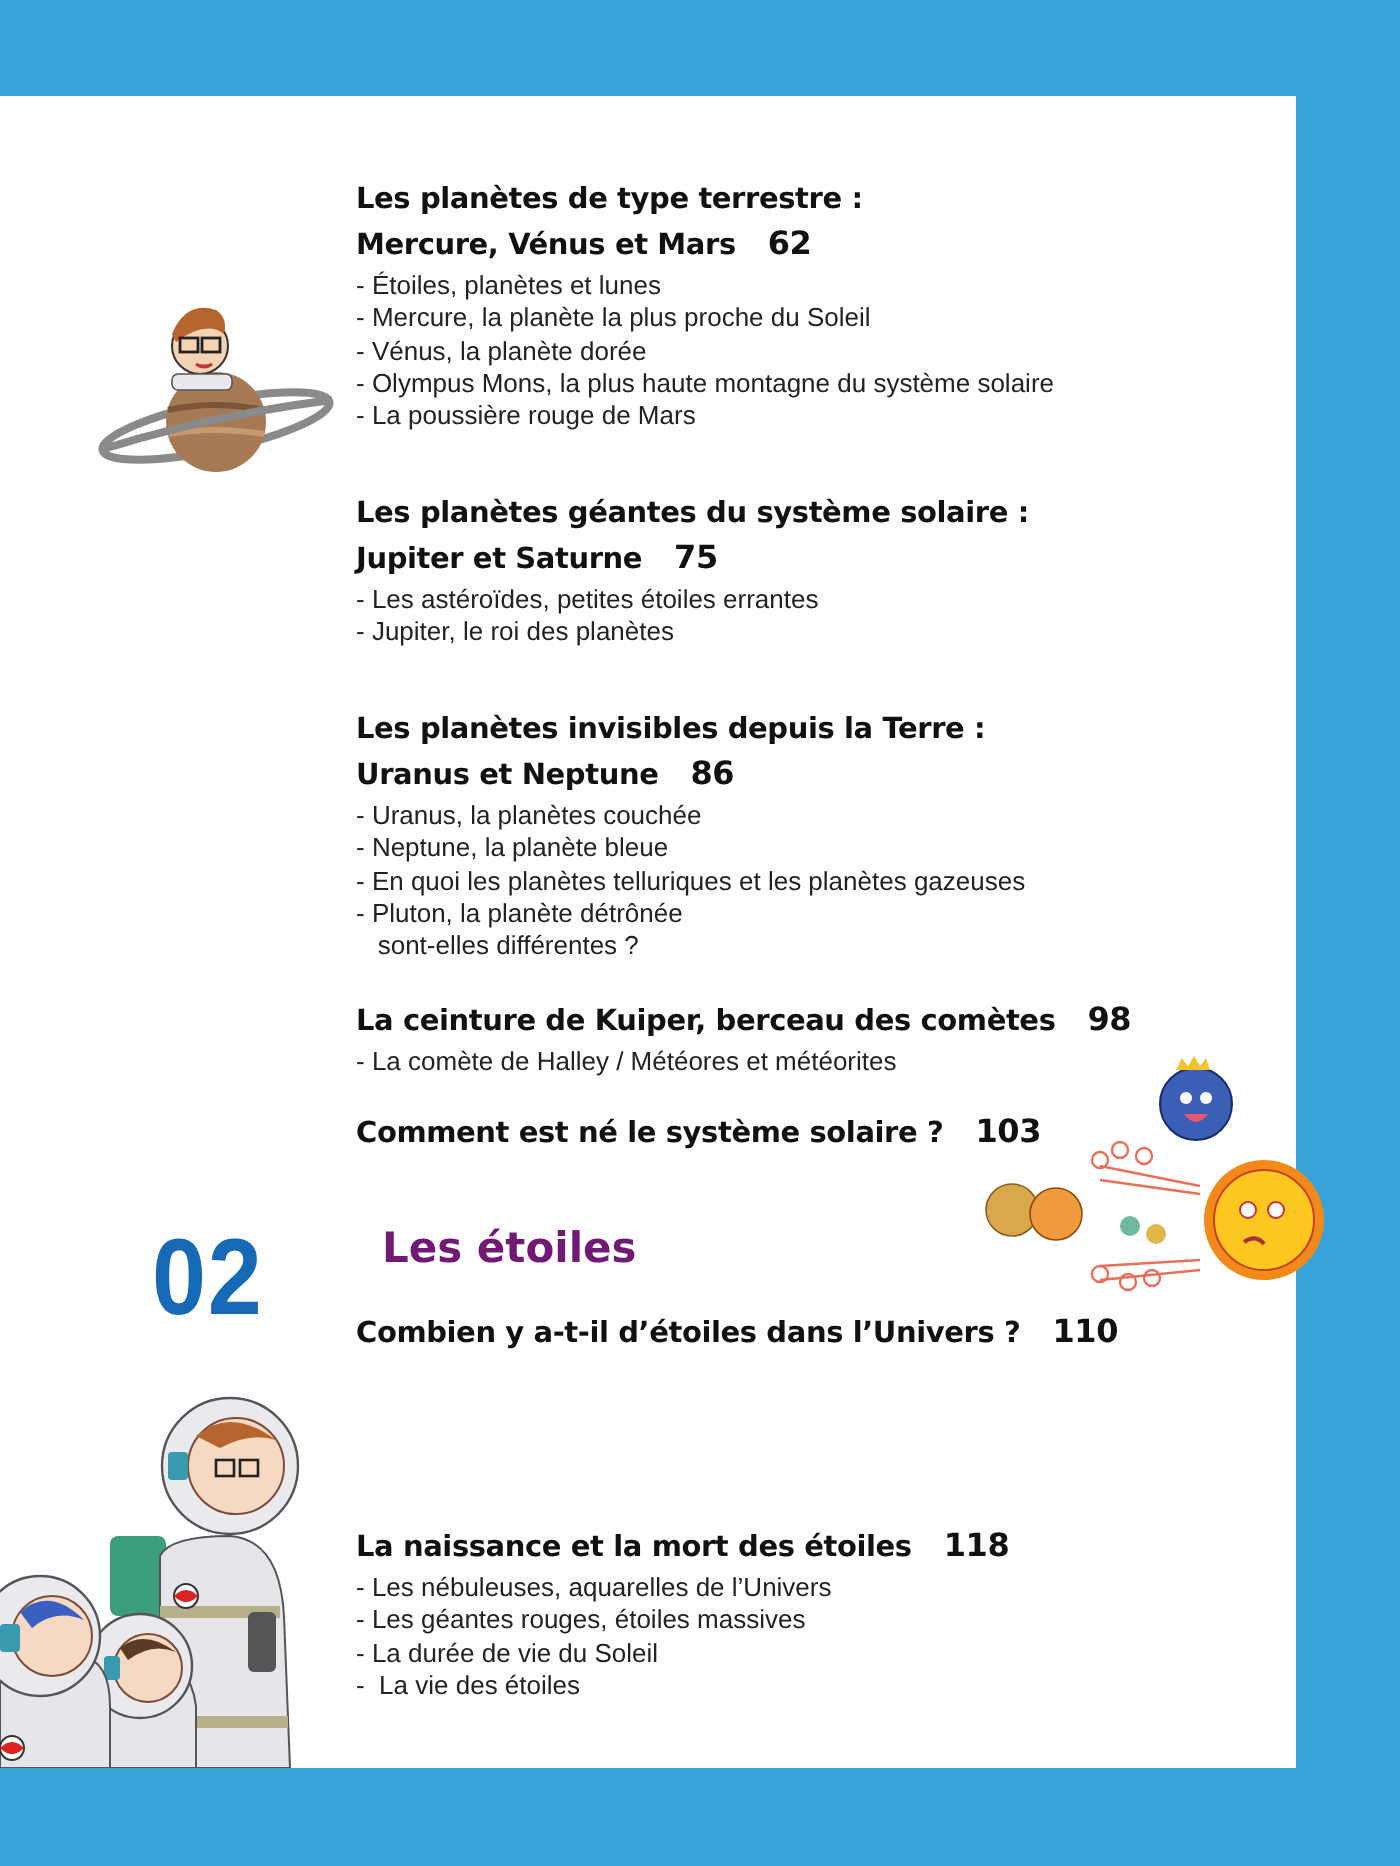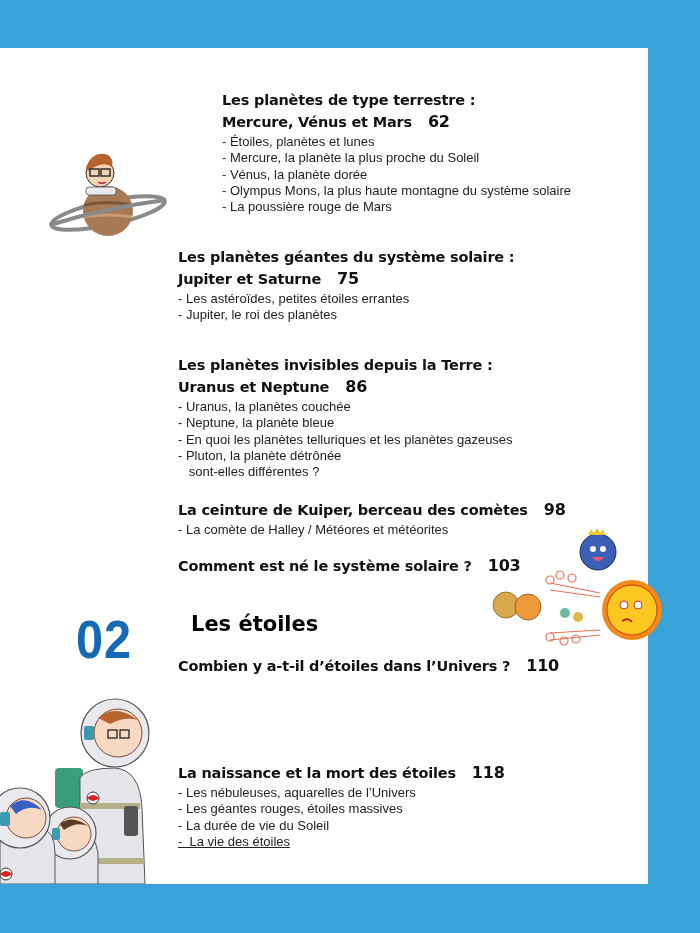--- a/index.html
+++ b/index.html
@@ -28,30 +28,30 @@
   .chapter-num {
     position: absolute; left: 76px; top: 612px;
     font-family: "Liberation Sans", sans-serif; font-weight: bold;
     font-size: 54px; line-height: 54px; color: #1569b5;
     transform: scaleX(0.9); transform-origin: left;
     letter-spacing: 1px;
   }
   .chapter-title {
     position: absolute; left: 191px; top: 612px;
     font-family: "DejaVu Sans", sans-serif; font-weight: bold;
-    font-size: 21px; color: #000000;
+    font-size: 21px; color: #701a75;
   }
   .illus { position: absolute; }
 </style>
 </head>
 <body>
 
 <div class="panel"></div>
 
-<div class="toc" style="top:90px;margin-left:44px;">
+<div class="toc" style="top:90px;">
   <div class="sec-title">Les planètes de type terrestre :</div>
   <div class="sec-title">
     <span>Mercure, Vénus et Mars</span><span class="page-num">62</span>
   </div>
   <ul class="items">
     <li>- Étoiles, planètes et lunes</li>
     <li>- Mercure, la planète la plus proche du Soleil</li>
     <li>- Vénus, la planète dorée</li>
     <li>- Olympus Mons, la plus haute montagne du système solaire</li>
     <li>- La poussière rouge de Mars</li>
@@ -108,21 +108,21 @@
 </div>
 
 <div class="toc" style="top:762px;">
   <div class="sec-title">
     <span>La naissance et la mort des étoiles</span><span class="page-num">118</span>
   </div>
   <ul class="items">
     <li>- Les nébuleuses, aquarelles de l’Univers</li>
     <li>- Les géantes rouges, étoiles massives</li>
     <li>- La durée de vie du Soleil</li>
-    <li style="white-space:pre;text-decoration:underline;">-  La vie des étoiles</li>
+    <li style="white-space:pre;">-  La vie des étoiles</li>
   </ul>
 </div>
 
 <svg class="illus" style="left:48px; top:145px;" width="120" height="95" viewBox="0 0 120 95">
   <ellipse cx="60" cy="68" rx="58" ry="12" fill="none" stroke="#8a8a8a" stroke-width="4" transform="rotate(-12 60 68)"></ellipse>
   <circle cx="60" cy="66" r="25" fill="#a57a55"></circle>
   <path d="M36 60 Q60 55 84 60" stroke="#7b5535" stroke-width="3" fill="none"></path>
   <path d="M36 72 Q60 68 84 72" stroke="#c89a70" stroke-width="3" fill="none"></path>
   <path d="M2 80 Q60 62 118 55" stroke="#8a8a8a" stroke-width="4" fill="none"></path>
   <circle cx="52" cy="28" r="14" fill="#f4d3b4" stroke="#333" stroke-width="1"></circle>

